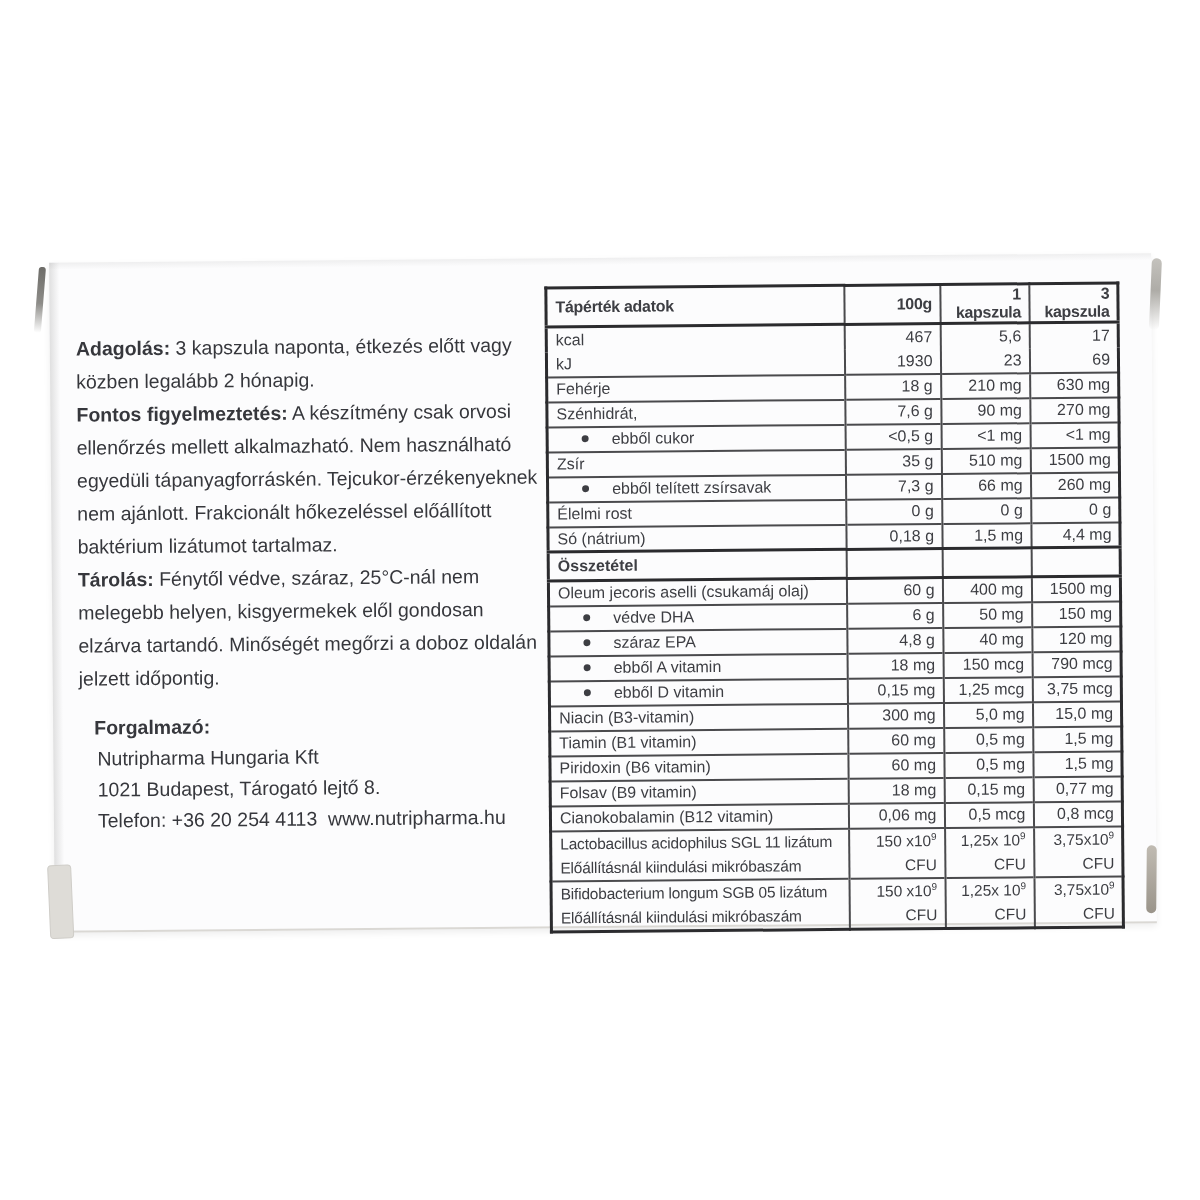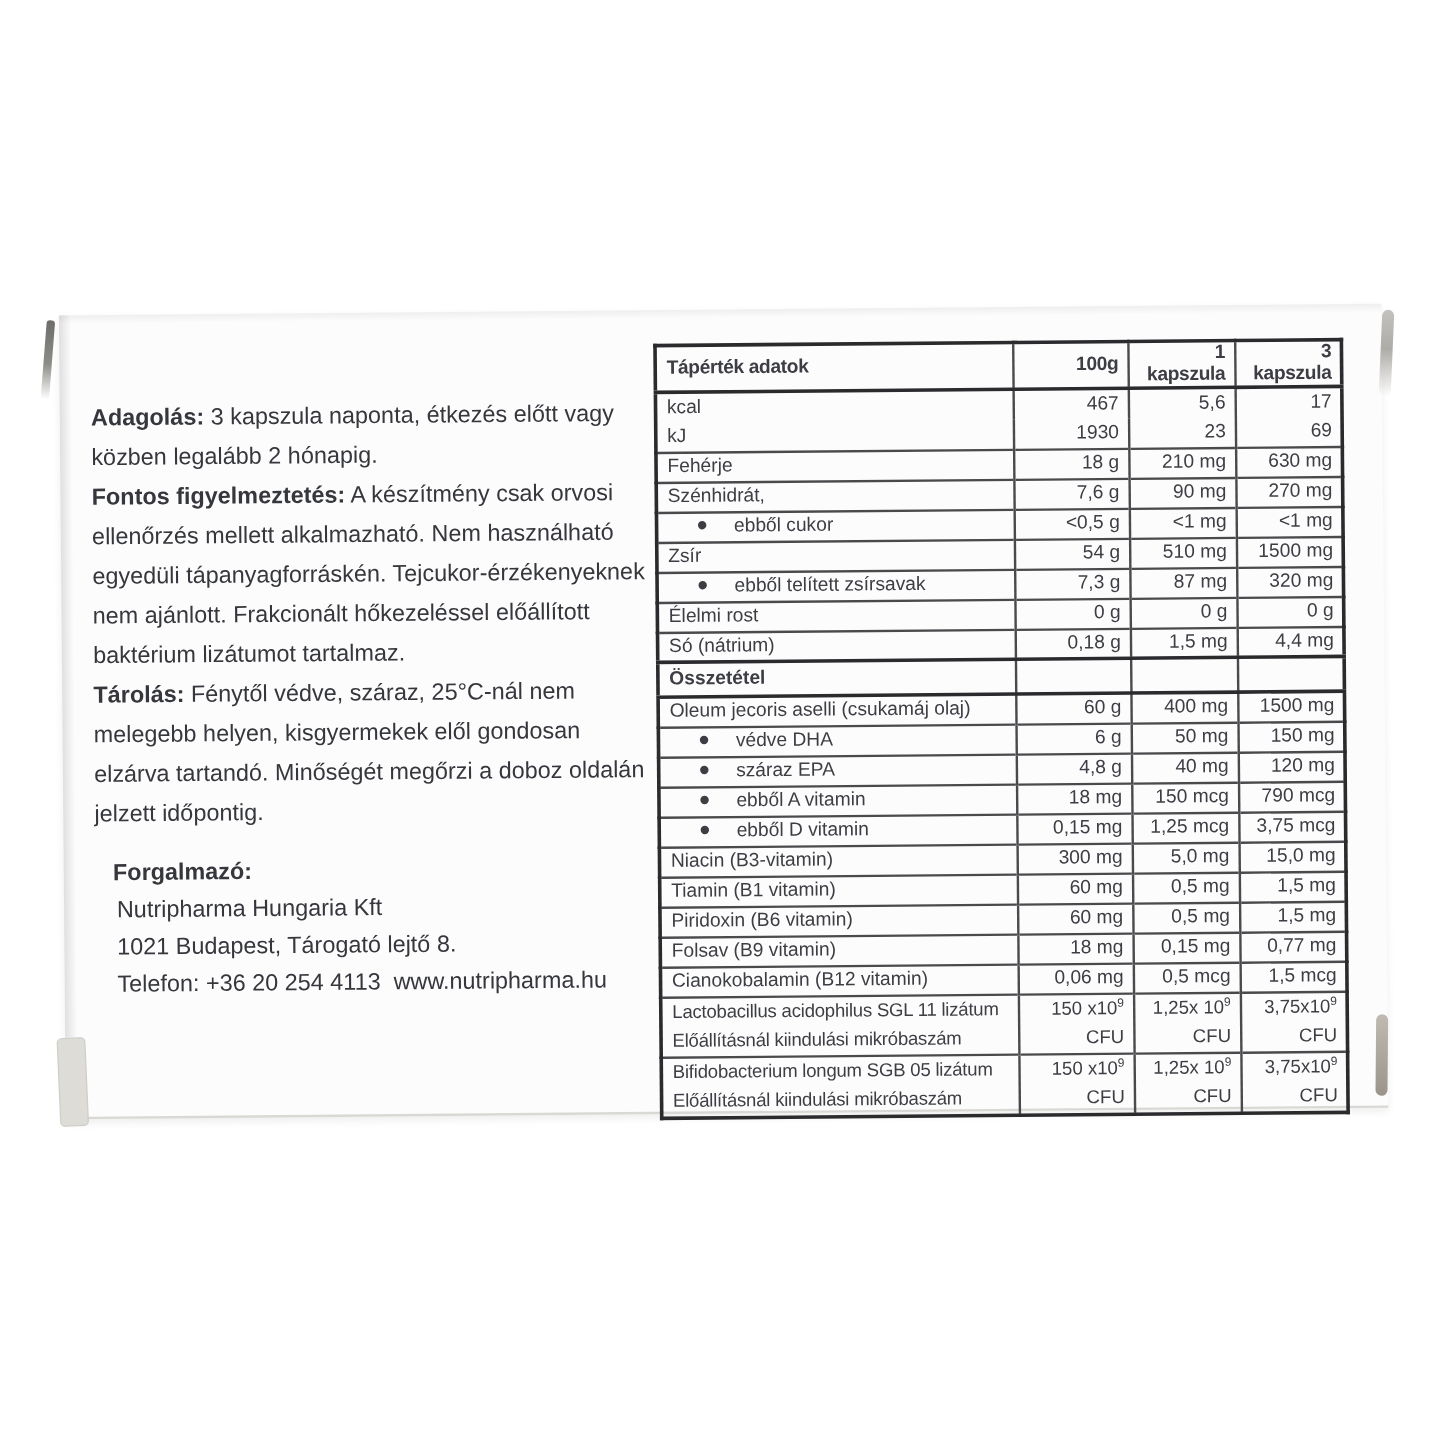--- a/index.html
+++ b/index.html
@@ -174,29 +174,29 @@
           <td class="val">270 mg</td>
         </tr>
         <tr>
           <td class="row-label bullet-cell"><span class="dot"></span><span>ebből cukor</span></td>
           <td class="val">&lt;0,5 g</td>
           <td class="val">&lt;1 mg</td>
           <td class="val">&lt;1 mg</td>
         </tr>
         <tr>
           <td class="row-label">Zsír</td>
-          <td class="val">54 g</td>
+          <td class="val">35 g</td>
           <td class="val">510 mg</td>
           <td class="val">1500 mg</td>
         </tr>
         <tr>
           <td class="row-label bullet-cell"><span class="dot"></span><span>ebből telített zsírsavak</span></td>
           <td class="val">7,3 g</td>
-          <td class="val">87 mg</td>
-          <td class="val">320 mg</td>
+          <td class="val">66 mg</td>
+          <td class="val">260 mg</td>
         </tr>
         <tr>
           <td class="row-label">Élelmi rost</td>
           <td class="val">0 g</td>
           <td class="val">0 g</td>
           <td class="val">0 g</td>
         </tr>
         <tr>
           <td class="row-label">Só (nátrium)</td>
           <td class="val">0,18 g</td>
@@ -260,21 +260,21 @@
         <tr>
           <td class="row-label">Folsav (B9 vitamin)</td>
           <td class="val">18 mg</td>
           <td class="val">0,15 mg</td>
           <td class="val">0,77 mg</td>
         </tr>
         <tr>
           <td class="row-label">Cianokobalamin (B12 vitamin)</td>
           <td class="val">0,06 mg</td>
           <td class="val">0,5 mcg</td>
-          <td class="val">1,5 mcg</td>
+          <td class="val">0,8 mcg</td>
         </tr>
         <tr class="tall">
           <td class="row-label">
             <div>Lactobacillus acidophilus SGL 11 lizátum</div>
             <div>Előállításnál kiindulási mikróbaszám</div>
           </td>
           <td class="val"><span>150 x10</span><sup>9</sup><div>CFU</div></td>
           <td class="val"><span>1,25x 10</span><sup>9</sup><div>CFU</div></td>
           <td class="val"><span>3,75x10</span><sup>9</sup><div>CFU</div></td>
         </tr>

